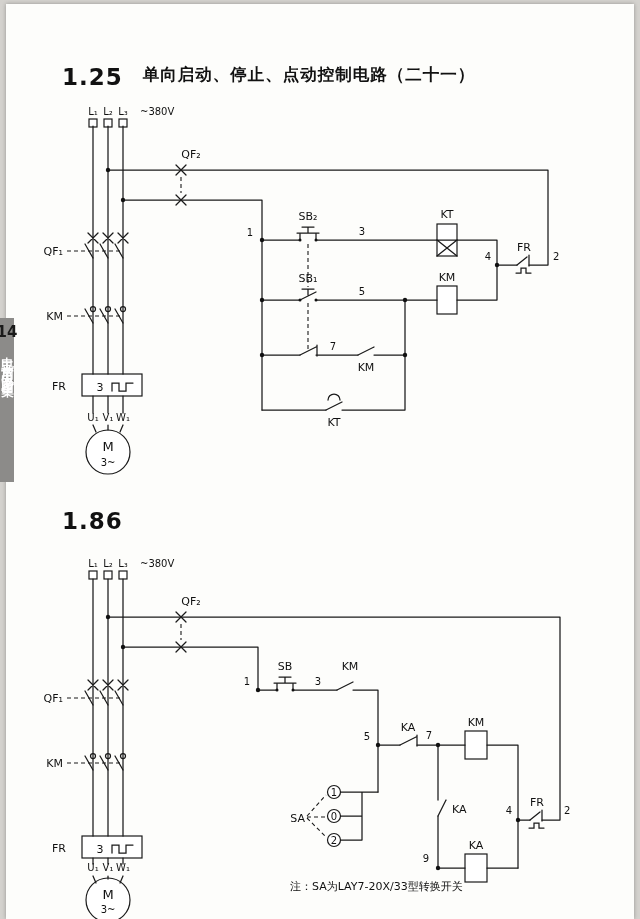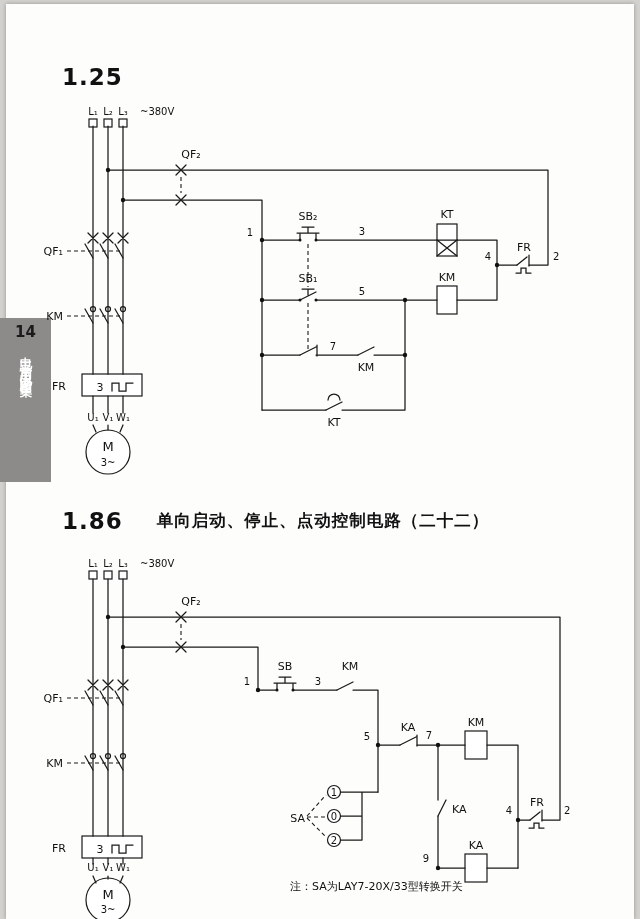--- a/index.html
+++ b/index.html
@@ -1,23 +1,23 @@
 <!DOCTYPE html>
 <html><head>
 <meta charset="utf-8">
 <style>
   html,body{margin:0;padding:0}
   body{width:640px;height:919px;position:relative;background:#d4d2ce;overflow:hidden;
        font-family:"DejaVu Sans",sans-serif;color:#111}
   .page{position:absolute;left:6px;top:4px;width:628px;height:915px;background:#fdfdfb;
         box-shadow:0 0 4px rgba(0,0,0,.3)}
-  .title{position:absolute;left:62px;display:flex;align-items:center;gap:34px;white-space:nowrap}
+  .title{position:absolute;left:62px;display:flex;align-items:flex-start;gap:20px;white-space:nowrap}
   .tnum{font-size:23px;font-weight:bold;letter-spacing:1px}
   .ttext{font-size:16.5px;font-weight:bold;letter-spacing:1px}
-  .tab{position:absolute;left:0;top:318px;width:51px;height:164px;background:#8c8b89;
+  .tab{position:absolute;left:0;top:318px;width:14px;height:164px;background:#8c8b89;
        display:flex;flex-direction:column;align-items:center}
   .tab-num{font-size:15px;font-weight:bold;color:#1a1a1a;margin-top:5px}
   .tab-title{writing-mode:vertical-rl;text-orientation:upright;color:#fff;font-size:12.5px;
              letter-spacing:4px;margin-top:6px;font-weight:bold}
   svg{position:absolute;left:0;top:0}
   .w{stroke:#1a1a1a;stroke-width:1.25;fill:none;stroke-linecap:round}
   .wd{stroke:#1a1a1a;stroke-width:1.1;fill:none;stroke-dasharray:4 3}
   .box{fill:#fff;stroke:#1a1a1a;stroke-width:1.2}
   .lbl{font-size:11px;fill:#111}
   .num{font-size:10px;fill:#111}
@@ -27,24 +27,24 @@
   .mid{text-anchor:middle}
   .end{text-anchor:end}
 </style>
 </head>
 <body>
 
 <div class="page"></div>
 
 <div class="title" style="top:64px">
   <span class="tnum">1.25</span>
+  <span class="ttext">单向启动、停止、点动控制电路（二十一）</span>
 </div>
 <div class="title" style="top:508px">
   <span class="tnum">1.86</span>
-  <span class="ttext">单向启动、停止、点动控制电路（二十二）</span>
 </div>
 
 <div class="tab">
   <div class="tab-num">14</div>
   <div class="tab-title">电工常用电路图集</div>
 </div>
 
 <svg width="640" height="919" viewBox="0 0 640 919">
 
   <g>

